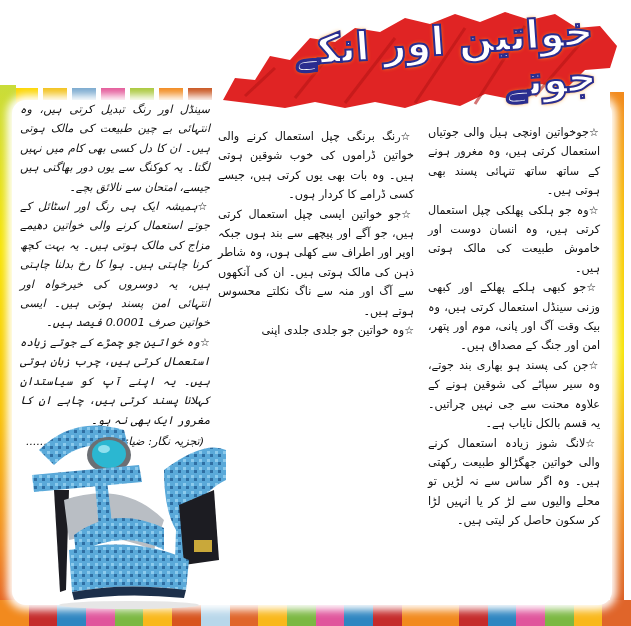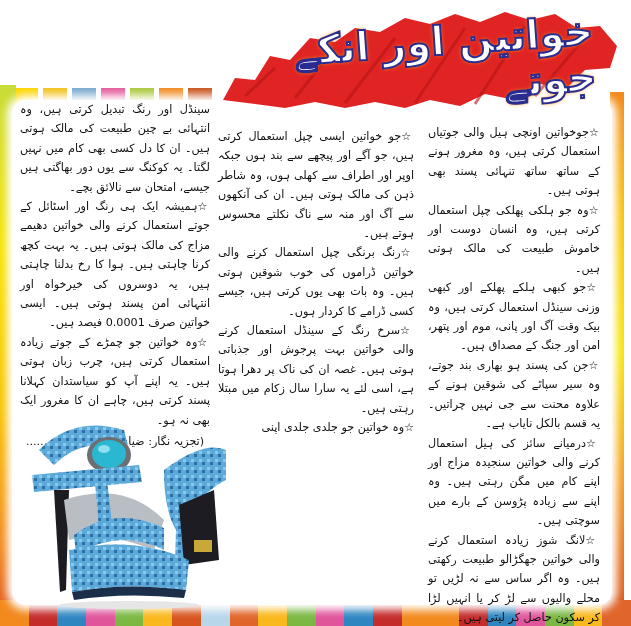--- a/index.html
+++ b/index.html
@@ -30,21 +30,21 @@
     direction:rtl; font-family:"DejaVu Sans", sans-serif; font-weight:bold; font-size:40px; color:#ffffff;
     -webkit-text-stroke:2px #2a2d8f; text-shadow:0 0 4px #f7941d, 0 0 2px #f7941d; transform:rotate(-4deg); letter-spacing:1px; }
 
   
   .col { position:absolute; direction:rtl; text-align:justify; font-family:"DejaVu Sans", sans-serif; font-size:11.2px; line-height:19.4px; color:#111; }
   .col p { margin:0; }
   .col .item { margin:0; }
   .col .star { color:#111; font-size:11px; }
   .col-right { left:428px; top:123px; width:172px; }
   .col-mid { left:218px; top:127px; width:196px; }
-  .col-left { left:20px; top:100px; width:190px; }
+  .col-left { left:20px; top:100px; width:190px;font-style:italic; }
   .credit { display:block; text-align:center; margin-top:2px; }
 
   
   .shoe { position:absolute; left:14px; top:410px; width:216px; height:200px; }
 </style>
 </head>
 <body>
 
 <div class="page">
 
@@ -95,28 +95,26 @@
       <path d="M30,88 L60,60 M80,90 L120,40 M130,95 L180,30 M200,95 L250,20 M260,96 L310,18 M320,88 L370,30" stroke="#b51616" stroke-width="3" fill="none" opacity="0.6"></path>
     </svg>
     <div class="title-text">خواتین اور انکے جوتے</div>
   </div>
 
   <div class="col col-right" id="colRight">
       <p class="item"><span class="star">☆</span><span>جوخواتین اونچی ہیل والی جوتیاں استعمال کرتی ہیں، وہ مغرور ہونے کے ساتھ ساتھ تنہائی پسند بھی ہوتی ہیں۔</span></p>
       <p class="item"><span class="star">☆</span><span>وہ جو ہلکی پھلکی چپل استعمال کرتی ہیں، وہ انسان دوست اور خاموش طبیعت کی مالک ہوتی ہیں۔</span></p>
       <p class="item"><span class="star">☆</span><span>جو کبھی ہلکے پھلکے اور کبھی وزنی سینڈل استعمال کرتی ہیں، وہ بیک وقت آگ اور پانی، موم اور پتھر، امن اور جنگ کے مصداق ہیں۔</span></p>
       <p class="item"><span class="star">☆</span><span>جن کی پسند ہو بھاری بند جوتے، وہ سیر سپاٹے کی شوقین ہونے کے علاوہ محنت سے جی نہیں چراتیں۔ یہ قسم بالکل نایاب ہے۔</span></p>
-      <p class="item"><span class="star">☆</span><span>درمیانے سائز کی ہیل استعمال کرنے والی خواتین سنجیدہ مزاج اور اپنے کام میں مگن رہتی ہیں۔ وہ اپنے سے زیادہ پڑوسن کے بارے میں سوچتی ہیں۔</span></p>
       <p class="item"><span class="star">☆</span><span>لانگ شوز زیادہ استعمال کرنے والی خواتین جھگڑالو طبیعت رکھتی ہیں۔ وہ اگر ساس سے نہ لڑیں تو محلے والیوں سے لڑ کر یا انہیں لڑا کر سکون حاصل کر لیتی ہیں۔</span></p>
     </div>
 
   <div class="col col-mid" id="colMid">
+      <p class="item"><span class="star">☆</span><span>رنگ برنگی چپل استعمال کرنے والی خواتین ڈراموں کی خوب شوقین ہوتی ہیں۔ وہ بات بھی یوں کرتی ہیں، جیسے کسی ڈرامے کا کردار ہوں۔</span></p>
       <p class="item"><span class="star">☆</span><span>جو خواتین ایسی چپل استعمال کرتی ہیں، جو آگے اور پیچھے سے بند ہوں جبکہ اوپر اور اطراف سے کھلی ہوں، وہ شاطر ذہن کی مالک ہوتی ہیں۔ ان کی آنکھوں سے آگ اور منہ سے ناگ نکلتے محسوس ہوتے ہیں۔</span></p>
-      <p class="item"><span class="star">☆</span><span>رنگ برنگی چپل استعمال کرنے والی خواتین ڈراموں کی خوب شوقین ہوتی ہیں۔ وہ بات بھی یوں کرتی ہیں، جیسے کسی ڈرامے کا کردار ہوں۔</span></p>
-      <p class="item"><span class="star">☆</span><span>سرخ رنگ کے سینڈل استعمال کرنے والی خواتین بہت پرجوش اور جذباتی ہوتی ہیں۔ غصہ ان کی ناک پر دھرا ہوتا ہے، اسی لئے یہ سارا سال زکام میں مبتلا رہتی ہیں۔</span></p>
       <p class="item"><span class="star">☆</span><span>وہ خواتین جو جلدی جلدی اپنی</span></p>
     </div>
 
   <div class="col col-left" id="colLeft">
   <p class="item"><span>سینڈل اور رنگ تبدیل کرتی ہیں، وہ انتہائی بے چین طبیعت کی مالک ہوتی ہیں۔ ان کا دل کسی بھی کام میں نہیں لگتا۔ یہ کوکنگ سے یوں دور بھاگتی ہیں جیسے، امتحان سے نالائق بچے۔</span></p>
       <p class="item"><span class="star">☆</span><span>ہمیشہ ایک ہی رنگ اور اسٹائل کے جوتے استعمال کرنے والی خواتین دھیمے مزاج کی مالک ہوتی ہیں۔ یہ بہت کچھ کرنا چاہتی ہیں۔ ہوا کا رخ بدلنا چاہتی ہیں، یہ دوسروں کی خیرخواہ اور انتہائی امن پسند ہوتی ہیں۔ ایسی خواتین صرف 0.0001 فیصد ہیں۔</span></p>
       <p class="item"><span class="star">☆</span><span>وہ خواتین جو چمڑے کے جوتے زیادہ استعمال کرتی ہیں، چرب زبان ہوتی ہیں۔ یہ اپنے آپ کو سیاستدان کہلانا پسند کرتی ہیں، چاہے ان کا مغرور ایک بھی نہ ہو۔</span></p>
       <span class="credit">(تجزیہ نگار: ضیاء الحق قائم خانی...... جھڈو)</span>
     </div>
 

